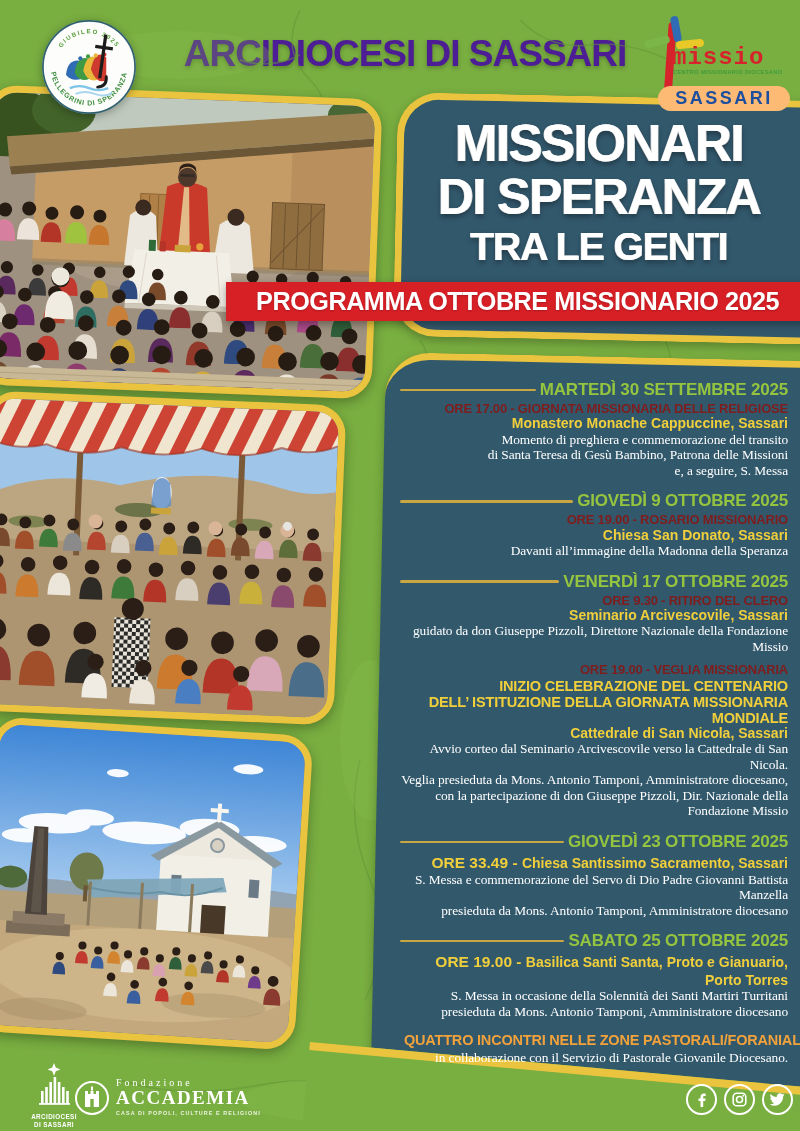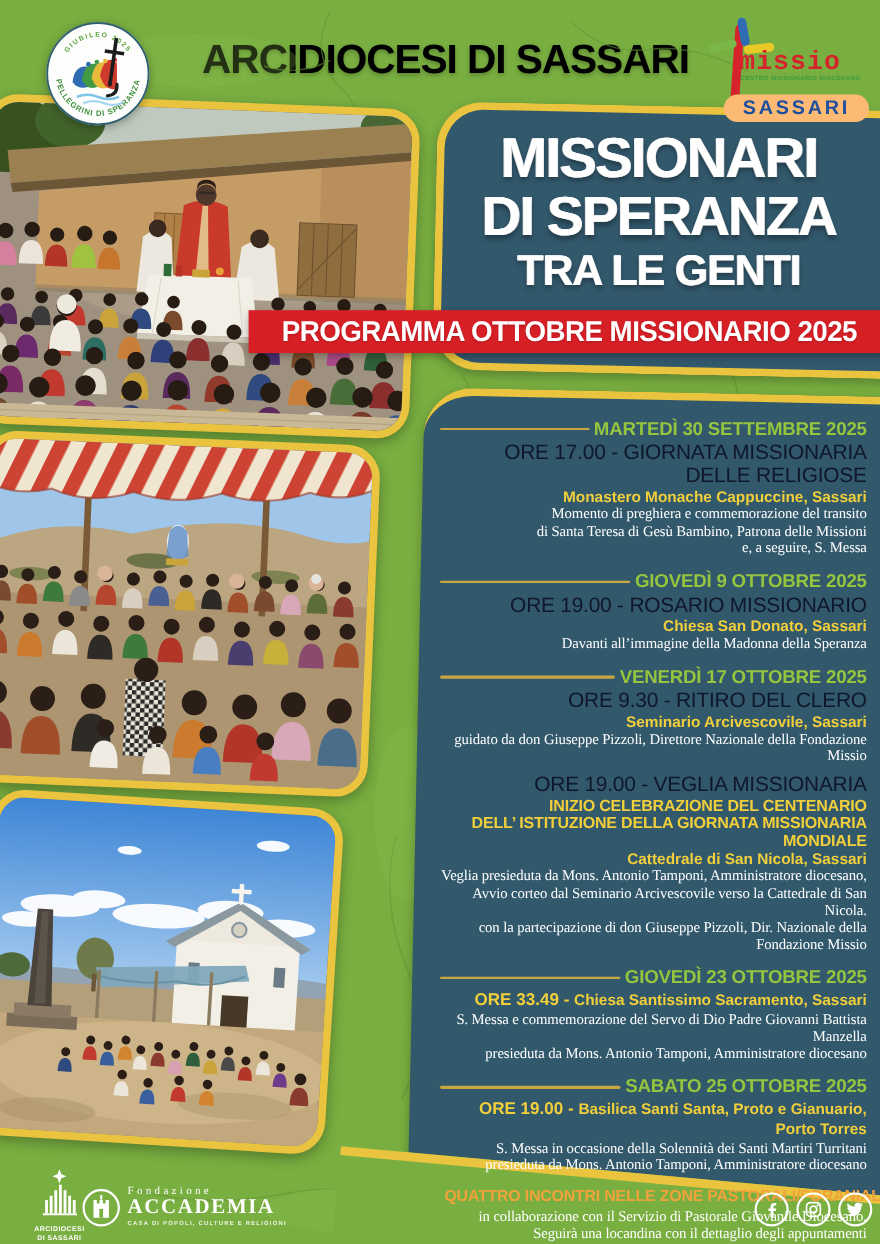--- a/index.html
+++ b/index.html
@@ -1,21 +1,21 @@
 <!DOCTYPE html>
 <html><head>
 <meta charset="utf-8">
 <style>
   html,body{margin:0;padding:0;background:#555;}
   .poster{position:relative;width:800px;height:1131px;overflow:hidden;
           background:#79ae40;font-family:"Liberation Sans",sans-serif;}
   .abs{position:absolute;}
   
   .header-title{left:150px;top:33px;width:510px;text-align:center;
-    font-size:37px;font-weight:bold;color:#000000;letter-spacing:-1px;
+    font-size:37px;font-weight:bold;color:#4c1d95;letter-spacing:-1px;
     text-shadow:0 2px 4px rgba(0,0,0,.25);}
   
   .jubilee{left:41px;top:19px;width:96px;height:96px;z-index:26;
     filter:drop-shadow(0 2px 4px rgba(0,0,0,.3));}
   
   .missio{left:628px;top:12px;width:170px;height:95px;z-index:26;}
   .missio-cross{left:14px;top:2px;width:70px;height:92px;}
   .missio-name{left:44px;top:32px;font-family:"Liberation Mono",monospace;
     font-weight:bold;font-size:24px;color:#d6232b;letter-spacing:1px;}
   .missio-sub{left:45px;top:57px;font-size:5.6px;color:#3f9b3f;font-weight:bold;
@@ -44,21 +44,21 @@
     border-top:7px solid #eac43e;border-top-left-radius:45px;
     transform:rotate(1.2deg);transform-origin:0 0;z-index:5;
     box-shadow:0 4px 10px rgba(0,0,0,.25);}
   .program{left:400px;top:380px;width:388px;text-align:right;z-index:16;}
   .daterow{display:flex;align-items:center;gap:4px;margin:13px 0 2px;}
   .sec:first-child .daterow{margin-top:0;}
   .dash{flex:1;height:2.5px;background:#c9a641;border-radius:2px;}
   .datetext{color:#95c53f;font-weight:bold;font-size:17px;letter-spacing:-.2px;white-space:nowrap;}
   .daterow.notice .datetext{color:#f2a23b;font-size:14.5px;}
   .prow{line-height:1.1;}
-  .prow.title{color:#0f172a;font-weight:normal;font-size:19px;letter-spacing:-.2px;}
+  .prow.title{color:#7f1d1d;font-weight:bold;font-size:13px;letter-spacing:-.2px;}
   .prow.title2{color:#f1cf3b;font-weight:bold;font-size:14.6px;letter-spacing:-.2px;}
   .prow.location{color:#f1cf3b;font-weight:bold;font-size:14px;}
   .prow.body{color:#fff;font-size:13.4px;line-height:1.16;letter-spacing:-.1px;font-family:Liberation Serif, serif;}
   .prow.gap{height:9px;}
   .prow .time{color:#f1cf3b;font-weight:bold;font-size:15.5px;}
   .prow .loc{color:#f1cf3b;font-weight:bold;font-size:14px;}
   
   .photo{border:7px solid #eac43e;border-radius:30px;overflow:hidden;z-index:10;
     box-shadow:0 4px 12px rgba(0,0,0,.3);background:#888;}
   .photo svg{display:block;width:100%;height:100%;}
@@ -410,22 +410,22 @@
           <span class="datetext">VENERDÌ 17 OTTOBRE  2025</span>
         </div>
         <div class="prow title">ORE 9.30 - RITIRO DEL CLERO</div>
         <div class="prow location">Seminario Arcivescovile, Sassari</div>
         <div class="prow body">guidato da don Giuseppe Pizzoli, Direttore Nazionale della Fondazione Missio</div>
         <div class="prow gap"></div>
         <div class="prow title">ORE 19.00 - VEGLIA MISSIONARIA</div>
         <div class="prow title2">INIZIO CELEBRAZIONE DEL CENTENARIO</div>
         <div class="prow title2">DELL’ ISTITUZIONE DELLA GIORNATA MISSIONARIA MONDIALE</div>
         <div class="prow location">Cattedrale di San Nicola, Sassari</div>
+        <div class="prow body">Avvio corteo dal Seminario Arcivescovile verso la Cattedrale di San Nicola.</div>
         <div class="prow body">Veglia presieduta da Mons. Antonio Tamponi, Amministratore diocesano,</div>
-        <div class="prow body">Avvio corteo dal Seminario Arcivescovile verso la Cattedrale di San Nicola.</div>
         <div class="prow body">con la partecipazione di don Giuseppe Pizzoli, Dir. Nazionale della Fondazione Missio</div>
       </div>
       <div class="sec event">
         <div class="daterow">
           <span class="dash"></span>
           <span class="datetext">GIOVEDÌ 23 OTTOBRE 2025</span>
         </div>
         <div class="prow timeloc"><span class="time">ORE 33.49 - </span><span class="loc">Chiesa Santissimo Sacramento, Sassari</span></div>
         <div class="prow body">S. Messa e commemorazione del Servo di Dio Padre Giovanni Battista Manzella</div>
         <div class="prow body">presieduta da Mons. Antonio Tamponi, Amministratore diocesano</div>
@@ -438,21 +438,20 @@
         <div class="prow timeloc"><span class="time">ORE 19.00 - </span><span class="loc">Basilica Santi Santa, Proto e Gianuario, Porto Torres</span></div>
         <div class="prow body">S. Messa in occasione della Solennità dei Santi Martiri Turritani</div>
         <div class="prow body">presieduta da Mons. Antonio Tamponi, Amministratore diocesano</div>
       </div>
       <div class="sec notice">
         <div class="daterow notice">
           <span class="dash"></span>
           <span class="datetext">QUATTRO INCONTRI NELLE ZONE PASTORALI/FORANIALI DELLA DIOCESI</span>
         </div>
         <div class="prow body">in collaborazione con il Servizio di Pastorale Giovanile Diocesano.</div>
-        <div class="prow body">Seguirà una locandina con il dettaglio degli appuntamenti</div>
       </div>
     </div>
 
   <div class="abs diag"></div>
 
   <div class="abs jubilee">
     <svg viewBox="0 0 100 100">
       <circle cx="50" cy="50" r="48.8" fill="#fdfdfb"></circle>
       <circle cx="50" cy="50" r="48" fill="none" stroke="#2e5f6e" stroke-width="1.8"></circle>
       <defs>

